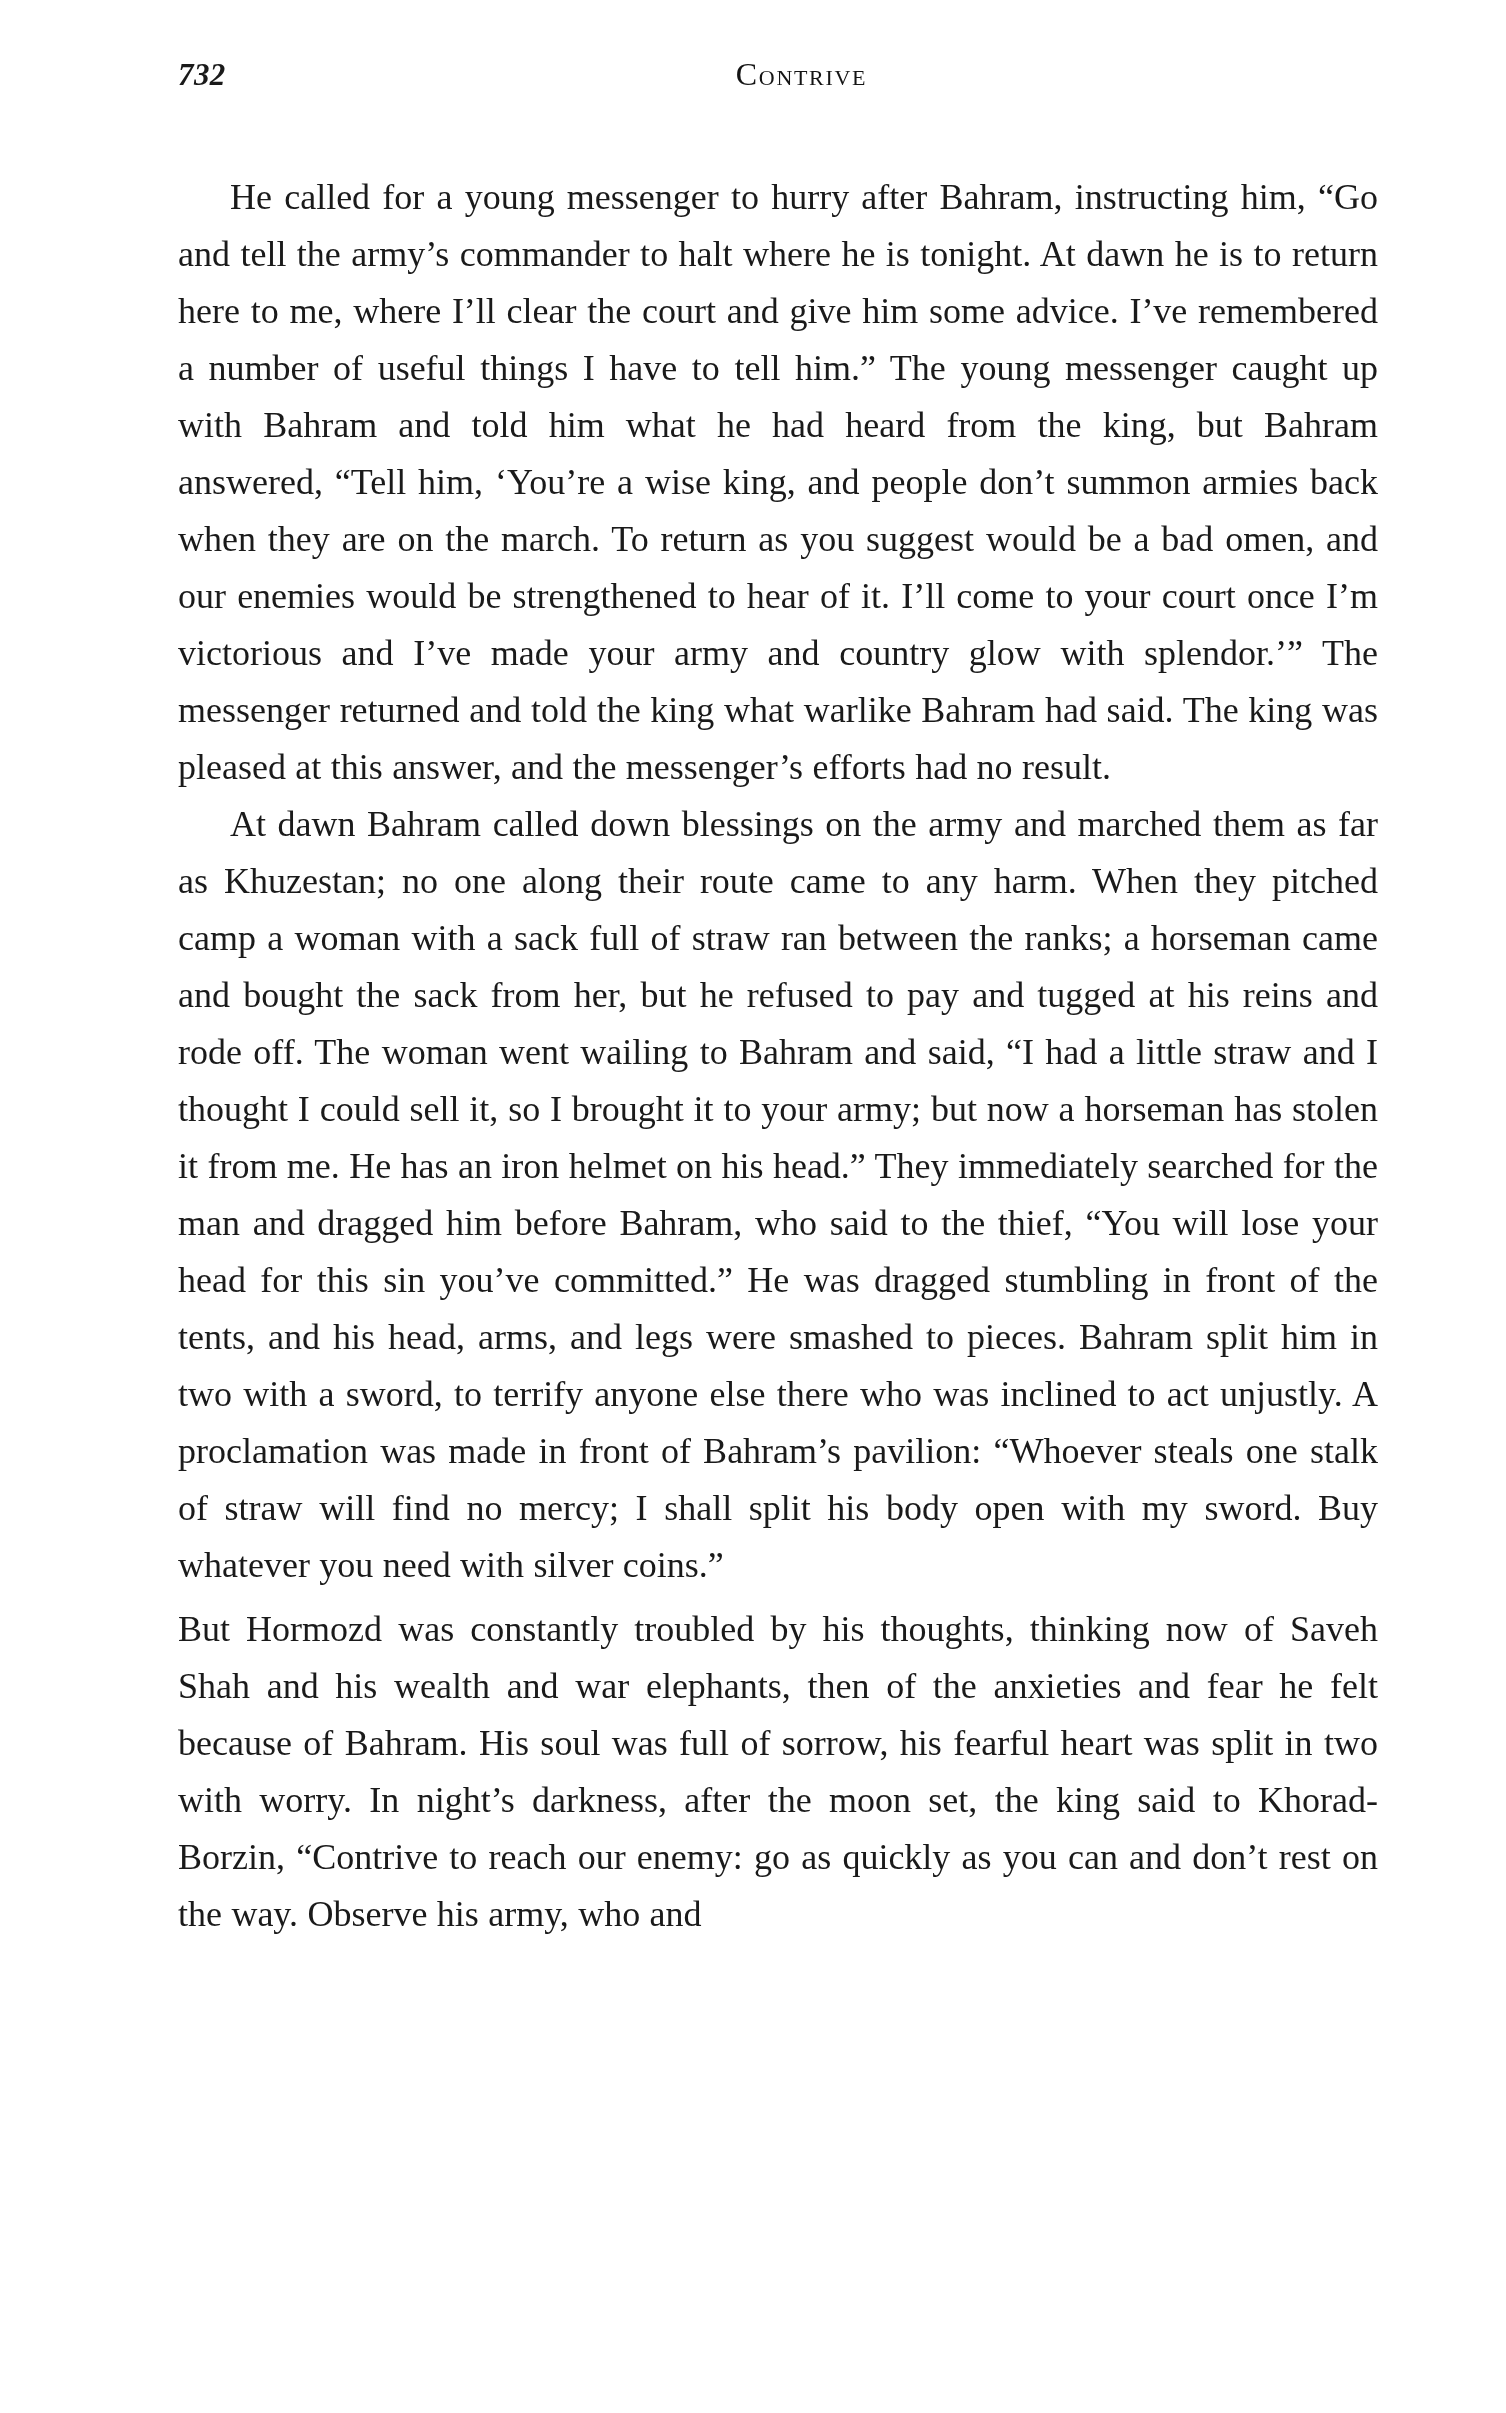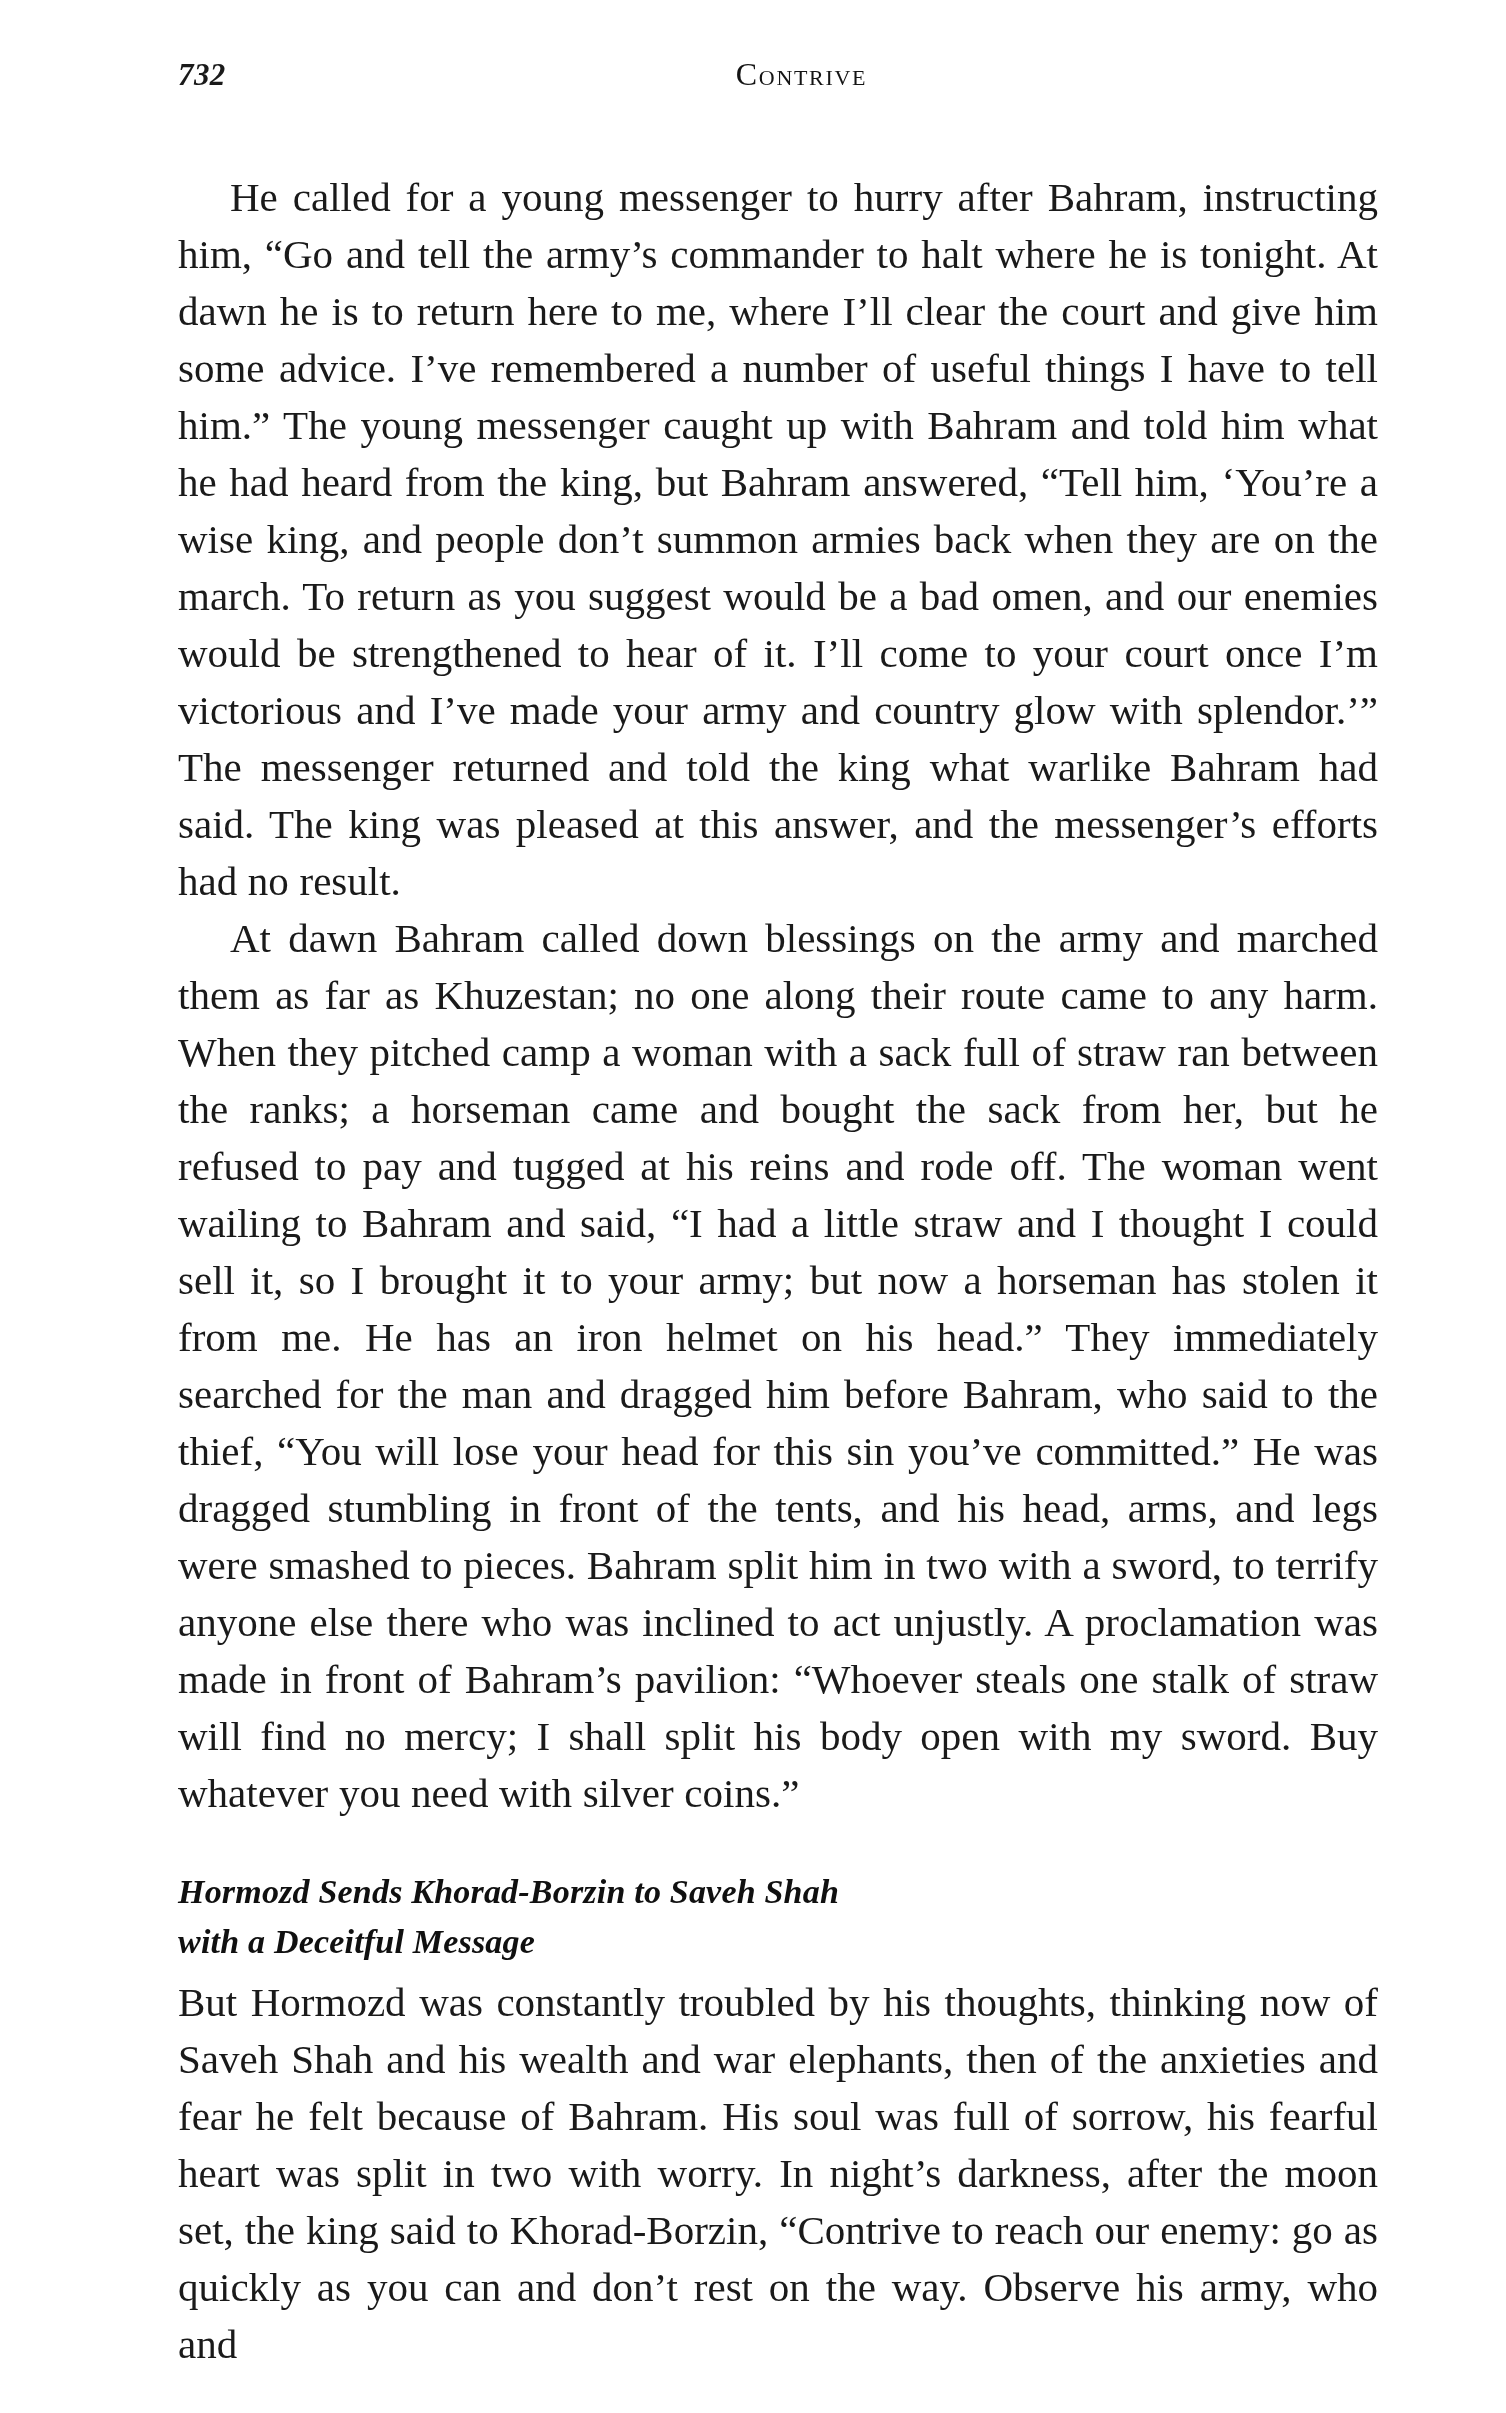--- a/index.html
+++ b/index.html
@@ -55,21 +55,21 @@
 
   
   .textblock {
     position: absolute;
     left: 178px;
     top: 169px;
     width: 1200px;
   }
   p.body {
     margin: 0;
-    font-size: 41px;
+    font-size: 36px;
     line-height: 57px;
     text-align: justify;
     text-align-last: left;
     text-justify: inter-word;
     word-spacing: 0.4px;
     hyphens: none;
     color: #1a1a1a;
   }
   p.indent {
     text-indent: 52px;
@@ -106,23 +106,19 @@
     <div class="folio">732</div>
     <div class="book-title">Contrive</div>
   </div>
 
   <div class="textblock">
 
     <p class="body indent">He called for a young messenger to hurry after Bahram, instructing him, “Go and tell the army’s commander to halt where he is tonight. At dawn he is to return here to me, where I’ll clear the court and give him some advice. I’ve remembered a number of useful things I have to tell him.” The young messenger caught up with Bahram and told him what he had heard from the king, but Bahram answered, “Tell him, ‘You’re a wise king, and people don’t summon armies back when they are on the march. To return as you suggest would be a bad omen, and our enemies would be strengthened to hear of it. I’ll come to your court once I’m victorious and I’ve made your army and country glow with splendor.’” The messenger returned and told the king what warlike Bahram had said. The king was pleased at this answer, and the messenger’s efforts had no result.</p>
 
     <p class="body indent">At dawn Bahram called down blessings on the army and marched them as far as Khuzestan; no one along their route came to any harm. When they pitched camp a woman with a sack full of straw ran between the ranks; a horseman came and bought the sack from her, but he refused to pay and tugged at his reins and rode off. The woman went wailing to Bahram and said, “I had a little straw and I thought I could sell it, so I brought it to your army; but now a horseman has stolen it from me. He has an iron helmet on his head.” They immediately searched for the man and dragged him before Bahram, who said to the thief, “You will lose your head for this sin you’ve committed.” He was dragged stumbling in front of the tents, and his head, arms, and legs were smashed to pieces. Bahram split him in two with a sword, to terrify anyone else there who was inclined to act unjustly. A proclamation was made in front of Bahram’s pavilion: “Whoever steals one stalk of straw will find no mercy; I shall split his body open with my sword. Buy whatever you need with silver coins.”</p>
 
-    <div class="section-heading">
-      <span class="hline">Hormozd Sends Khorad-Borzin to Saveh Shah</span>
-      <span class="hline">with a Deceitful Message</span>
-    </div>
 
     <p class="body noindent after-heading">But Hormozd was constantly troubled by his thoughts, thinking now of Saveh Shah and his wealth and war elephants, then of the anxieties and fear he felt because of Bahram. His soul was full of sorrow, his fearful heart was split in two with worry. In night’s darkness, after the moon set, the king said to Khorad-Borzin, “Contrive to reach our enemy: go as quickly as you can and don’t rest on the way. Observe his army, who and</p>
 
   </div>
 
 </div>
 
 
 </body></html>

